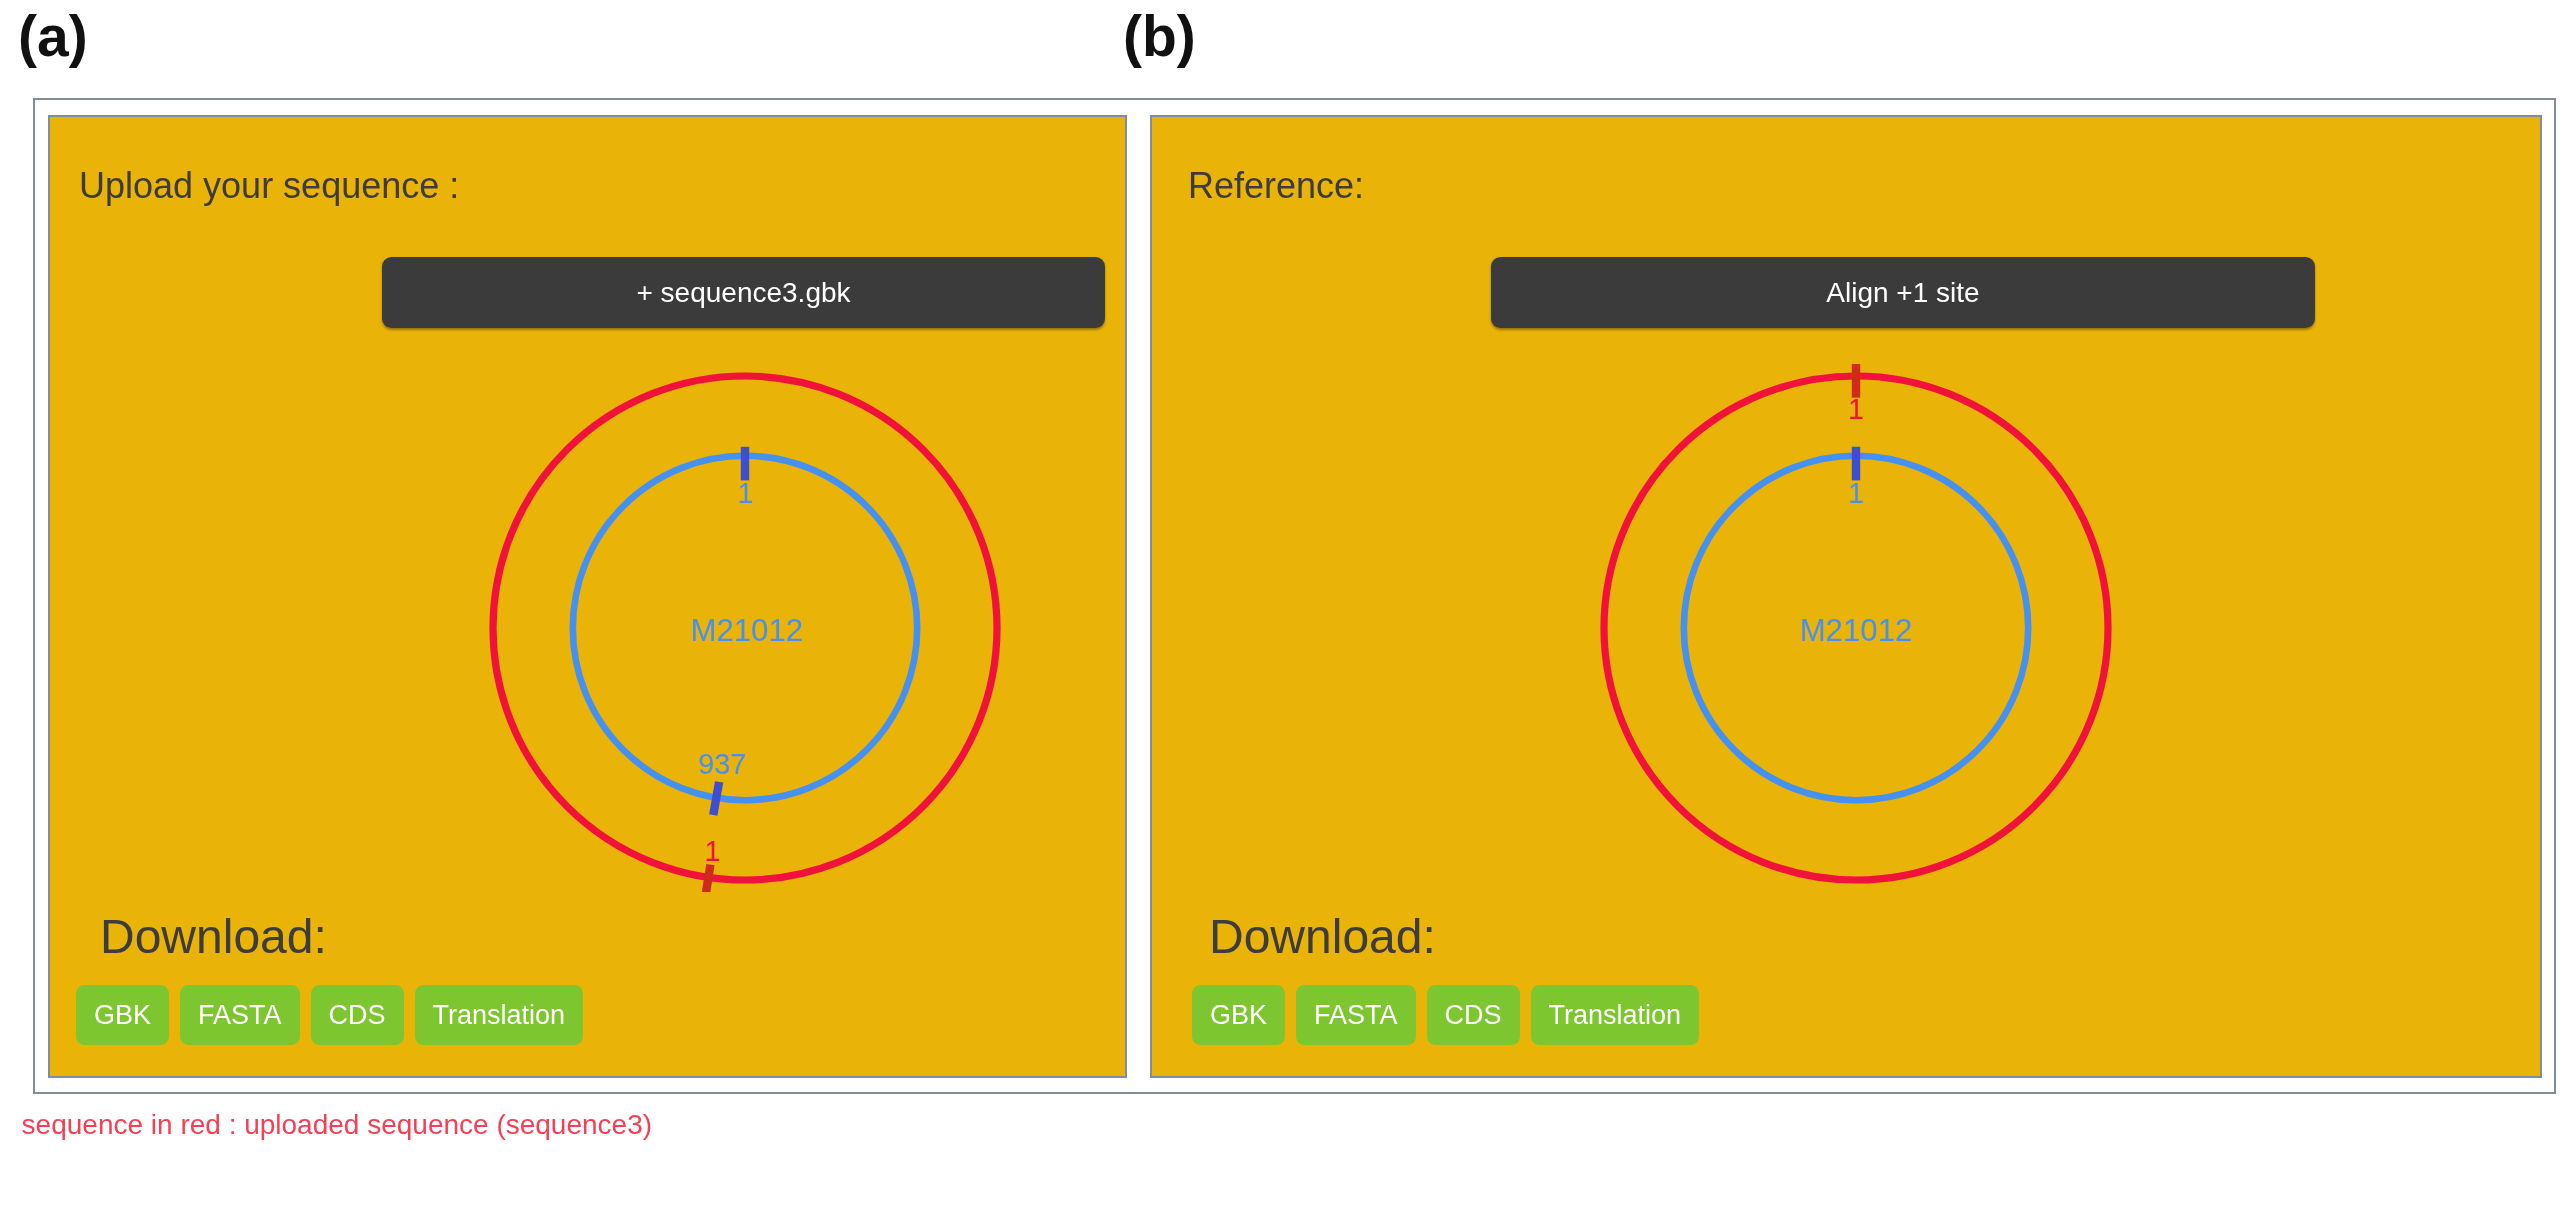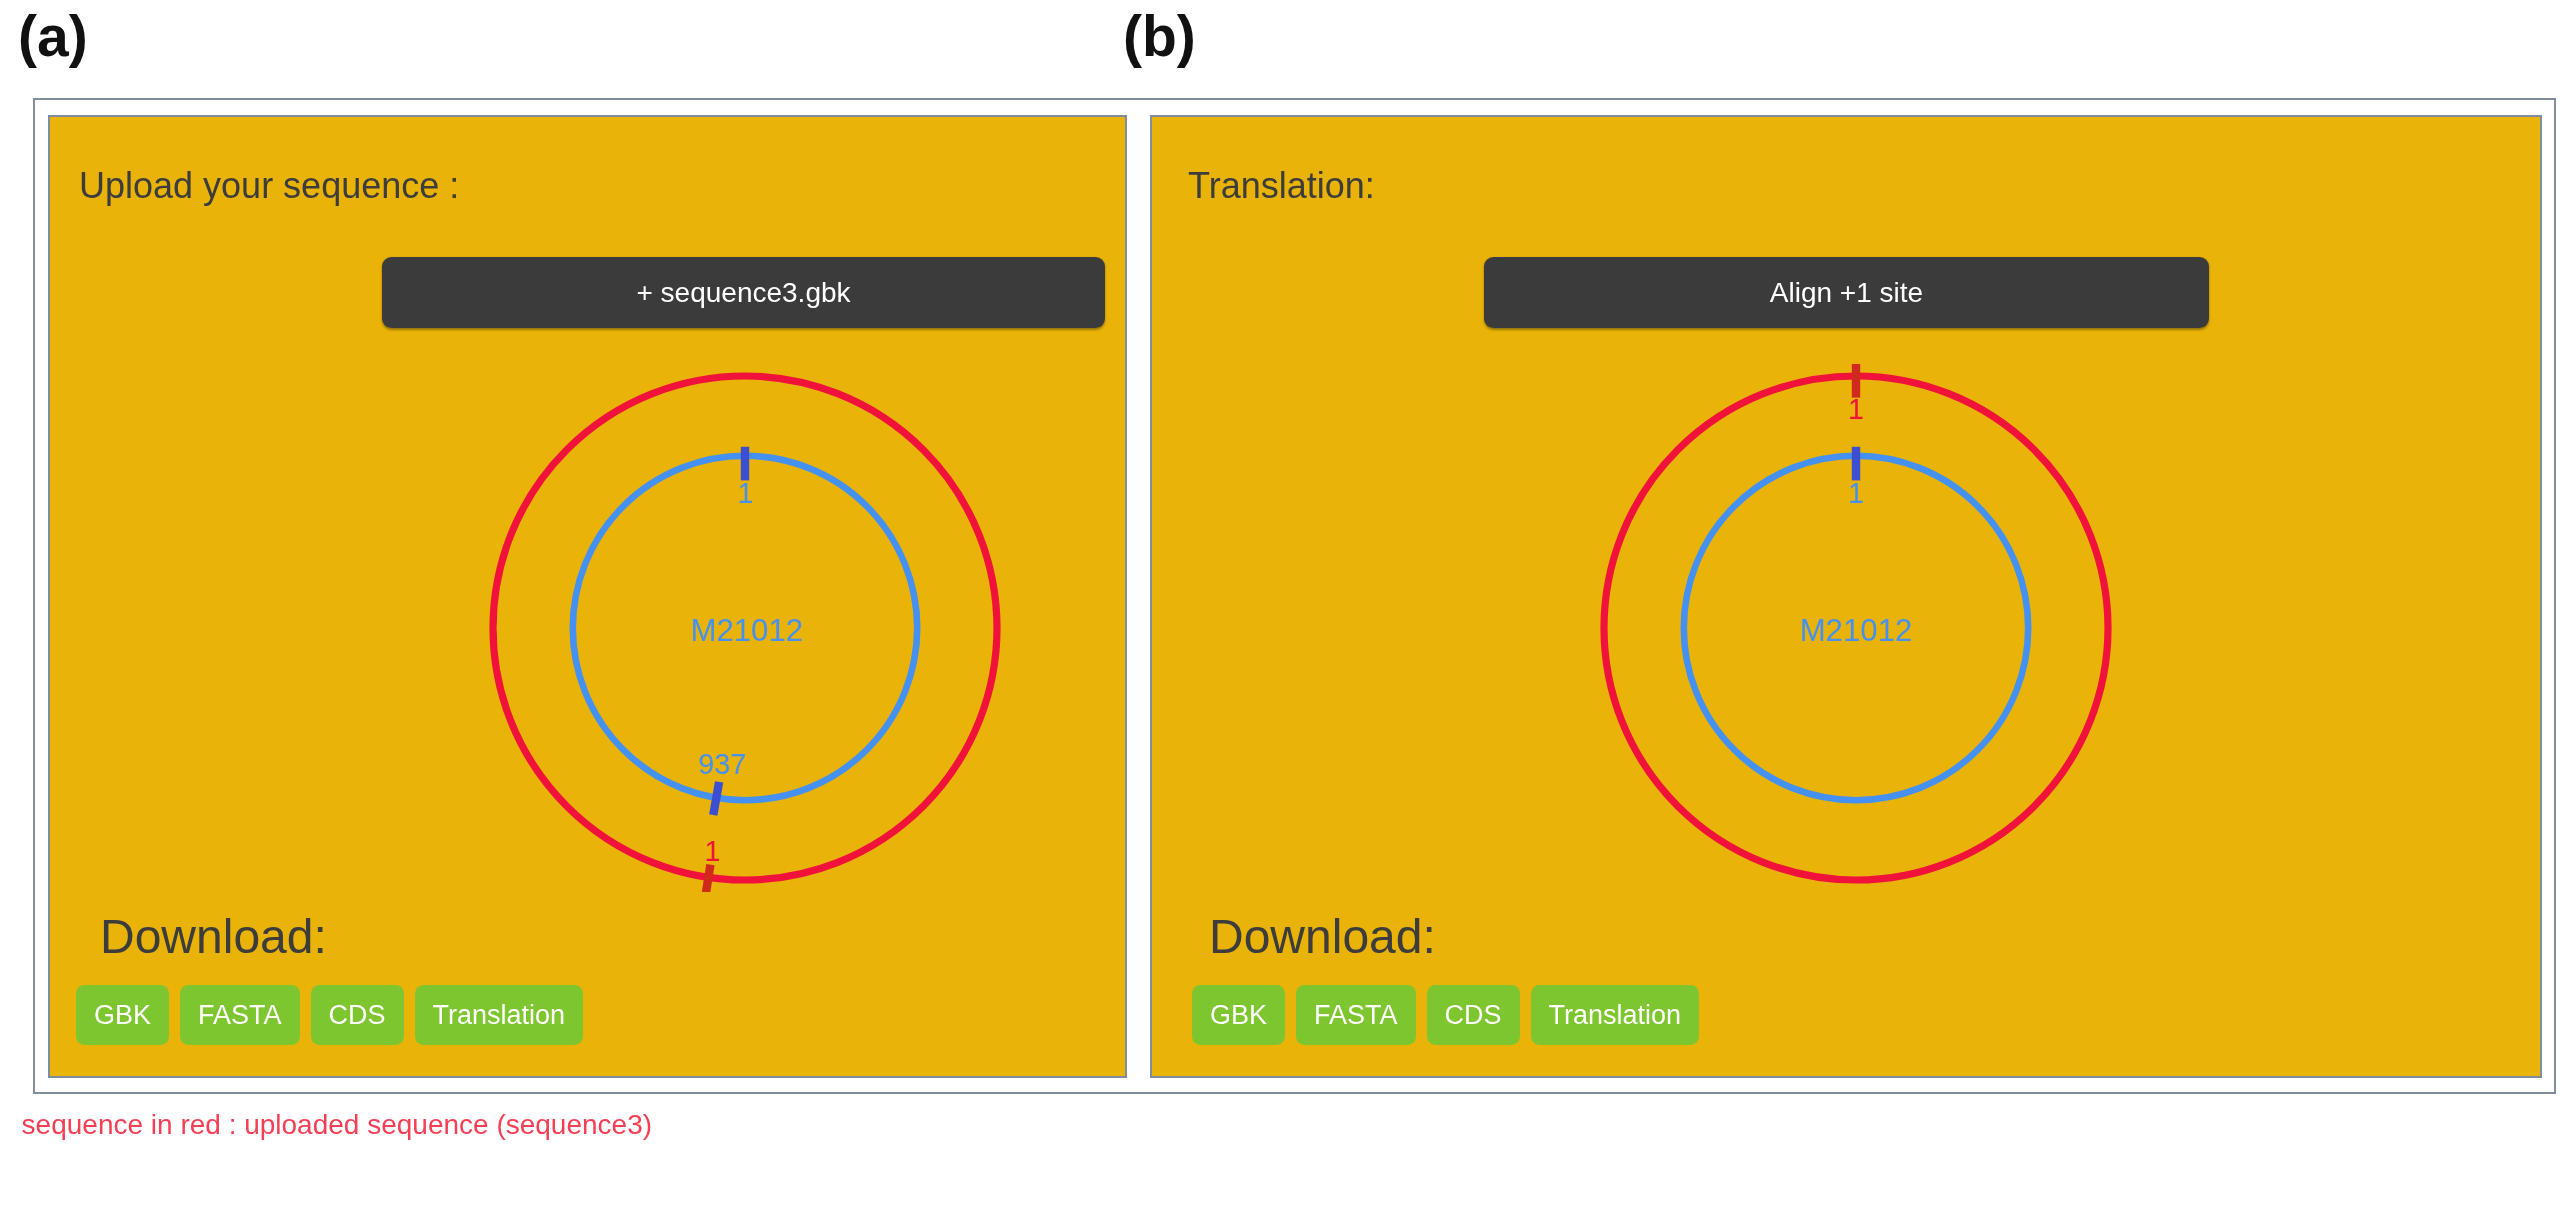--- a/index.html
+++ b/index.html
@@ -33,21 +33,21 @@
   .panel-a .panel-heading{left:29px;top:49px;}
   .panel-b .panel-heading{left:36px;top:49px;}
   .dark-btn{
     position:absolute;top:140px;height:71px;
     background:#3b3b3b;border:none;border-radius:9.6px;
     color:#ffffff;font-size:28px;font-family:inherit;
     display:flex;align-items:center;justify-content:center;
     cursor:pointer;box-shadow:0 1.2px 2.4px rgba(0,0,0,0.35);
   }
   .panel-a .dark-btn{left:332px;width:723px;}
-  .panel-b .dark-btn{left:332px;width:725px;}
+  .panel-b .dark-btn{left:339px;width:824px;}
   .plot{position:absolute;top:247px;}
   .panel-a .plot{left:431px;}
   .panel-b .plot{left:440px;}
   .ring-red{fill:none;stroke:#f0123a;stroke-width:12px;}
   .ring-blue{fill:none;stroke:#4591f2;stroke-width:11px;}
   .tick-blue{fill:#3d4fd1;}
   .tick-red{fill:#cf2a1b;}
   .t-blue{fill:#4591f2;font-size:48px;text-anchor:middle;font-family:inherit;}
   .t-red{fill:#f0123a;font-size:48px;text-anchor:middle;font-family:inherit;}
   .t-center{fill:#4591f2;font-size:52px;text-anchor:middle;font-family:inherit;}
@@ -108,21 +108,21 @@
     <div class="dl-heading">Download:</div>
     <div class="dl-row">
       <button class="green-btn">GBK</button>
       <button class="green-btn">FASTA</button>
       <button class="green-btn">CDS</button>
       <button class="green-btn">Translation</button>
     </div>
   </section>
 
   <section class="panel panel-b">
-    <div class="panel-heading">Translation:</div>
+    <div class="panel-heading">Reference:</div>
 
     <button class="dark-btn">Align +1 site</button>
 
     <svg class="plot" width="528" height="528" viewBox="0 0 880 880">
       <circle class="ring-red" cx="440" cy="440" r="420"></circle>
       <circle class="ring-blue" cx="440" cy="440" r="287"></circle>
 
       <rect class="tick-red" x="433" y="0" width="14" height="56"></rect>
       <text class="t-red" x="440" y="91">1</text>
 

